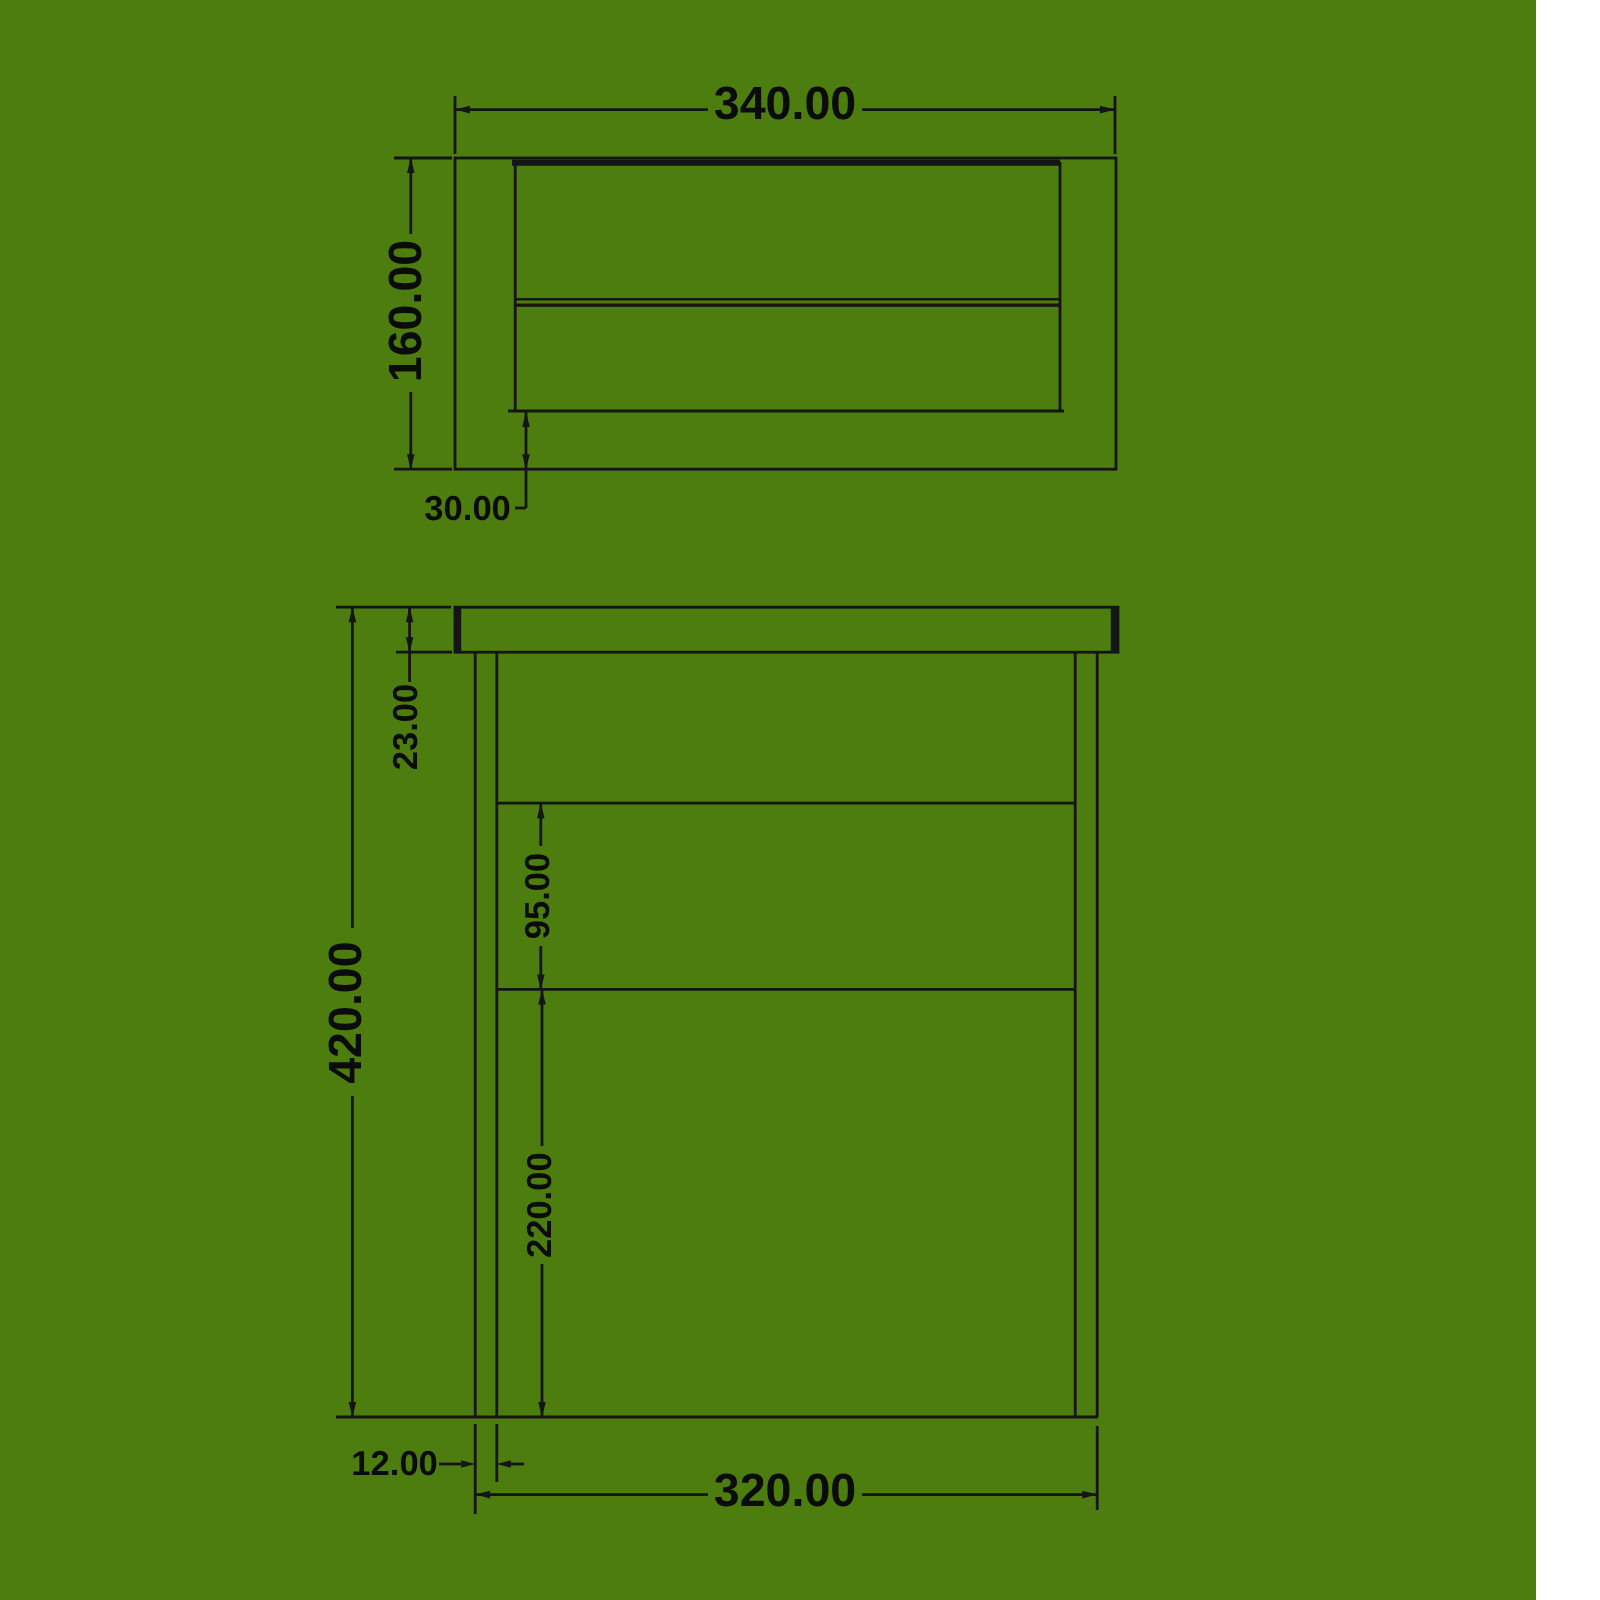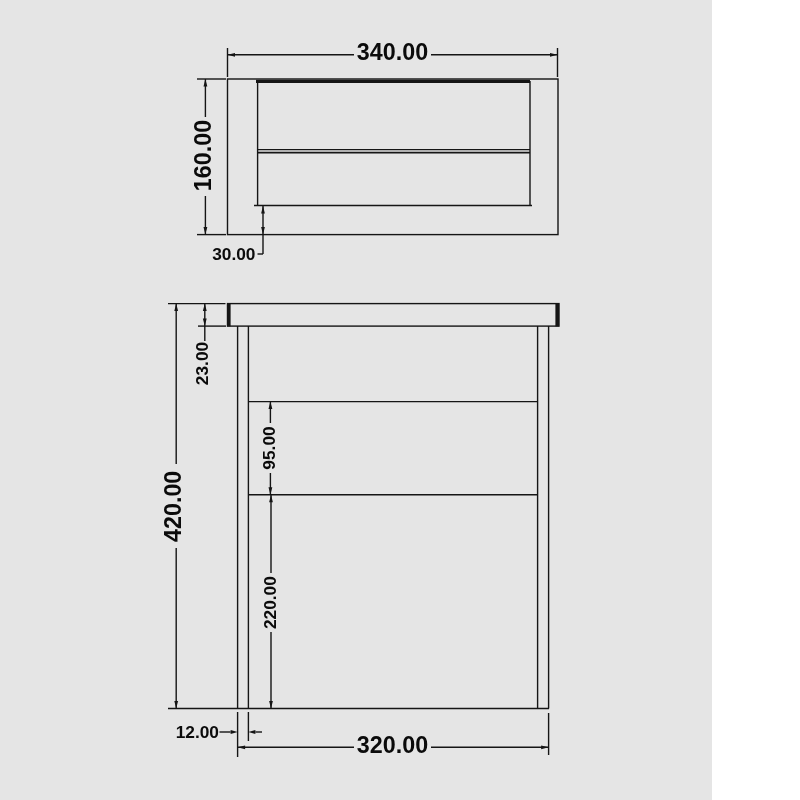--- a/index.html
+++ b/index.html
@@ -1,16 +1,16 @@
 <!DOCTYPE html>
 <html><head>
 <meta charset="utf-8">
 <style>
   html,body{margin:0;padding:0;background:#ffffff;}
-  .wrap{width:712px;height:800px;position:relative;background:#e5e5e5;}
+  .wrap{width:768px;height:800px;position:relative;background:#4d7c0f;}
   text{font-family:"Liberation Sans",sans-serif;font-weight:bold;fill:#0b0b0b;}
   .big{font-size:23.3px;}
   .small{font-size:17.3px;}
 </style>
 </head>
 <body>
 <div class="wrap">
 <svg width="800" height="800" viewBox="0 0 800 800" xmlns="http://www.w3.org/2000/svg">
 <g stroke="#151515" stroke-width="1.4" fill="none">
 

